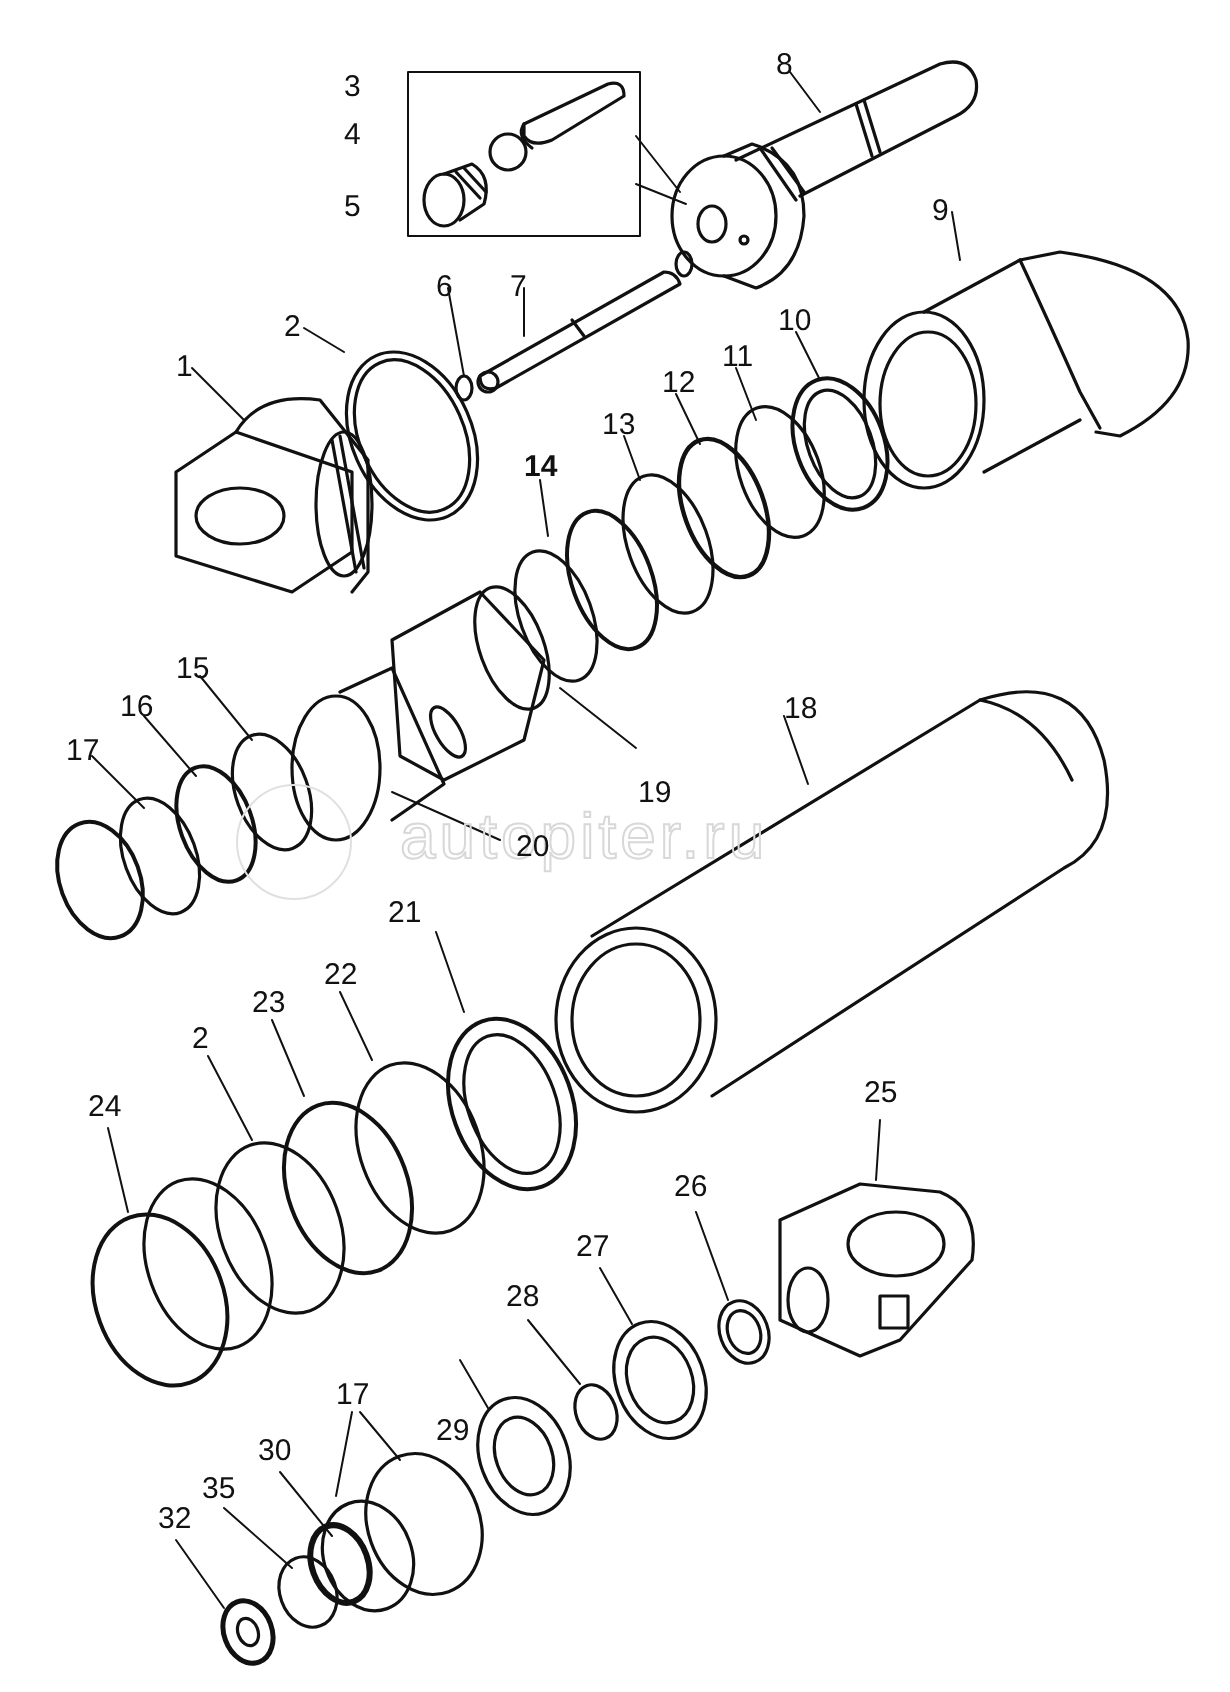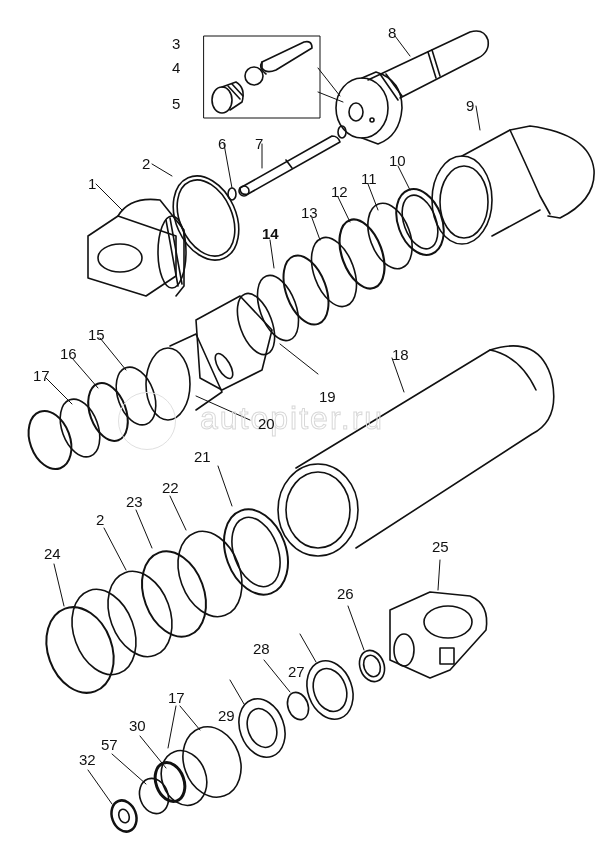--- a/index.html
+++ b/index.html
@@ -208,20 +208,20 @@
     <span class="callout" style="left: 380px; top: 347px; margin-left: 12px;">18</span>
     <span class="callout" style="left: 319px; top: 389px;">19</span>
     <span class="callout" style="left: 258px; top: 416px;">20</span>
     <span class="callout" style="left: 194px; top: 449px;">21</span>
     <span class="callout" style="left: 162px; top: 480px;">22</span>
     <span class="callout" style="left: 126px; top: 494px;">23</span>
     <span class="callout" style="left: 96px; top: 512px;">2</span>
     <span class="callout" style="left: 44px; top: 546px;">24</span>
     <span class="callout" style="left: 432px; top: 539px;">25</span>
     <span class="callout" style="left: 337px; top: 586px;">26</span>
-    <span class="callout" style="left: 288px; top: 616px; margin-top: 48px;">27</span>
+    <span class="callout" style="left: 288px; top: 616px;">27</span>
     <span class="callout" style="left: 253px; top: 641px;">28</span>
     <span class="callout" style="left: 218px; top: 661px; margin-top: 47px;">29</span>
     <span class="callout" style="left: 168px; top: 690px;">17</span>
     <span class="callout" style="left: 129px; top: 718px;">30</span>
-    <span class="callout" style="left: 101px; top: 737px;">57</span>
+    <span class="callout" style="left: 101px; top: 737px;">35</span>
     <span class="callout" style="left: 79px; top: 752px;">32</span>
   </div>
 
 </body></html>

